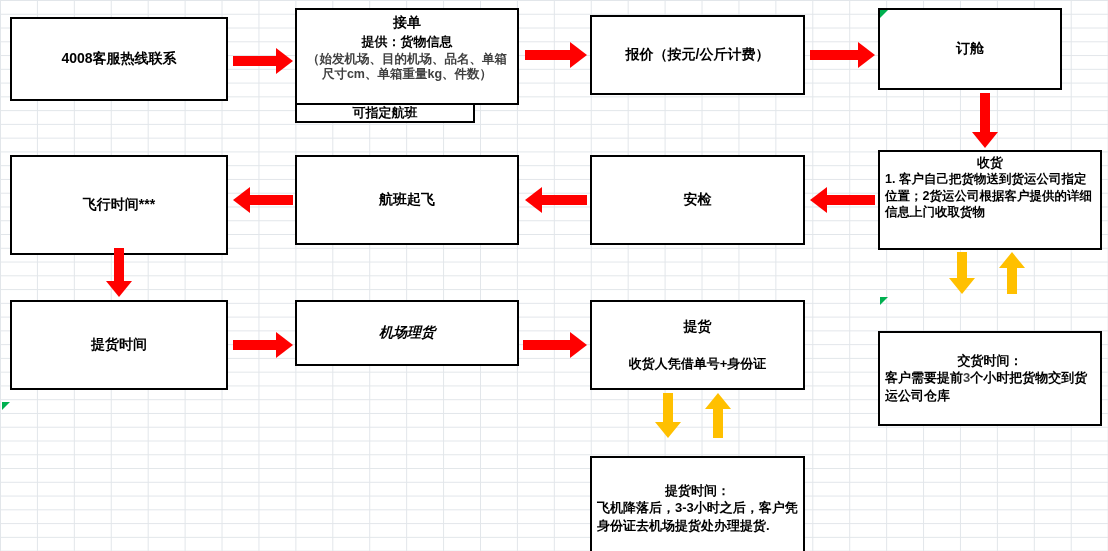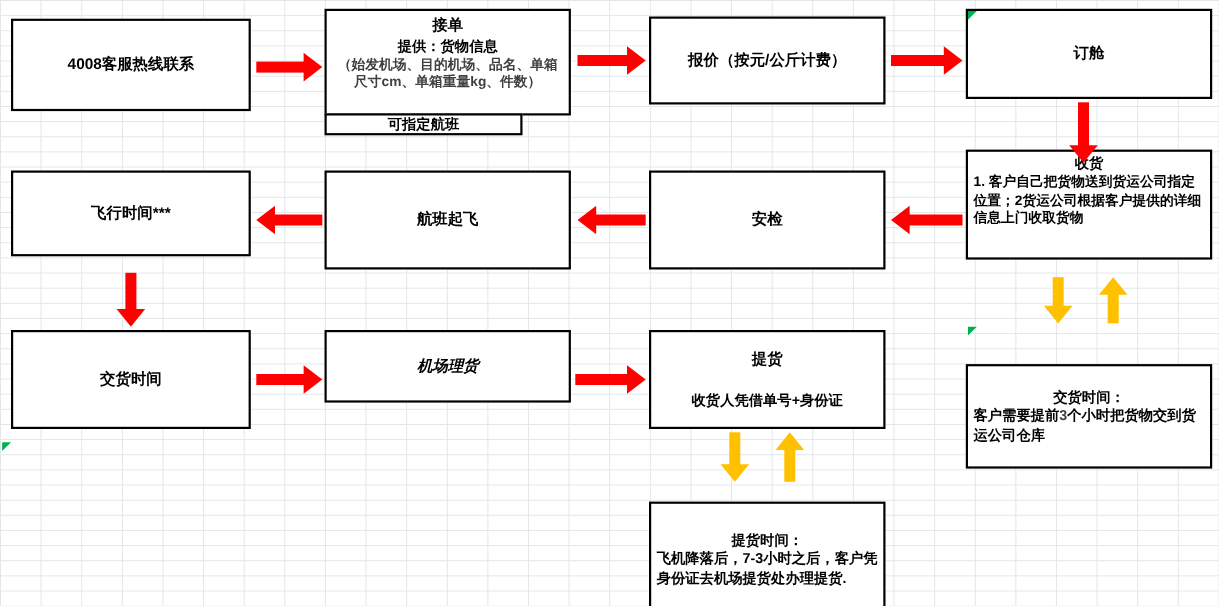--- a/index.html
+++ b/index.html
@@ -77,64 +77,64 @@
     <div class="t12 red-text gap2">（始发机场、目的机场、品名、单箱尺寸cm、单箱重量kg、件数）</div>
   </div>
   <div class="box" style="left:295px; top:103px; width:180px; height:20px; padding:0;">
     <div class="t13">可指定航班</div>
   </div>
 
   <div class="box" style="left:590px; top:15px; width:215px; height:80px;">
     <div class="t14">报价（按元/公斤计费）</div>
   </div>
 
-  <div class="box" style="left:878px; top:8px; width:224px; height:82px;align-items:center;">
+  <div class="box" style="left:878px; top:8px; width:184px; height:82px;align-items:center;">
     <div class="t14">订舱</div>
   </div>
 
-  <div class="box" style="left:10px; top:155px; width:218px; height:78px;">
+  <div class="box" style="left:10px; top:155px; width:218px; height:100px;">
     <div class="t14">飞行时间***</div>
   </div>
 
   <div class="box" style="left:295px; top:155px; width:224px; height:90px;">
     <div class="t14">航班起飞</div>
   </div>
 
   <div class="box" style="left:590px; top:155px; width:215px; height:90px;">
     <div class="t14">安检</div>
   </div>
 
-  <div class="box" style="left:878px; top:136px; width:224px; height:100px; justify-content:flex-start; padding-top:3px;">
+  <div class="box" style="left:878px; top:150px; width:224px; height:100px; justify-content:flex-start; padding-top:3px;">
     <div class="t13">收货</div>
     <div class="t12 body-left" style="line-height:1.3;">1. 客户自己把货物送到货运公司指定位置；2货运公司根据客户提供的详细信息上门收取货物</div>
   </div>
 
   <div class="box" style="left:10px; top:300px; width:218px; height:90px;">
-    <div class="t14">交货时间</div>
+    <div class="t14">提货时间</div>
   </div>
 
   <div class="box" style="left:295px; top:300px; width:224px; height:66px;font-style:italic;">
     <div class="t14">机场理货</div>
   </div>
 
   <div class="box" style="left:590px; top:300px; width:215px; height:90px;">
     <div class="t14">提货</div>
     <div class="t13 gap16">收货人凭借单号+身份证</div>
   </div>
 
   <div class="box" style="left:878px; top:295px; width:224px; height:95px;margin-top:36px;">
     <div class="t13">交货时间：</div>
     <div class="t13 body-left" style="line-height:1.35;">
       <span>客户需要提前</span><span class="red-text">3</span><span>个小时把货物交到货运公司仓库</span>
     </div>
   </div>
 
   <div class="box" style="left:590px; top:440px; width:215px; height:105px;margin-top:16px;">
     <div class="t13">提货时间：</div>
-    <div class="t13 body-left" style="line-height:1.35;">飞机降落后，7-3小时之后，客户凭身份证去机场提货处办理提货.</div>
+    <div class="t13 body-left" style="line-height:1.35;">飞机降落后，3-3小时之后，客户凭身份证去机场提货处办理提货.</div>
   </div>
 
   <div class="arr arr-h arr-right c-red" style="left:233px; top:48px; width:60px;">
       <div class="shaft"></div>
       <div class="head"></div>
     </div>
   <div class="arr arr-h arr-right c-red" style="left:525px; top:42px; width:62px;">
       <div class="shaft"></div>
       <div class="head"></div>
     </div>

